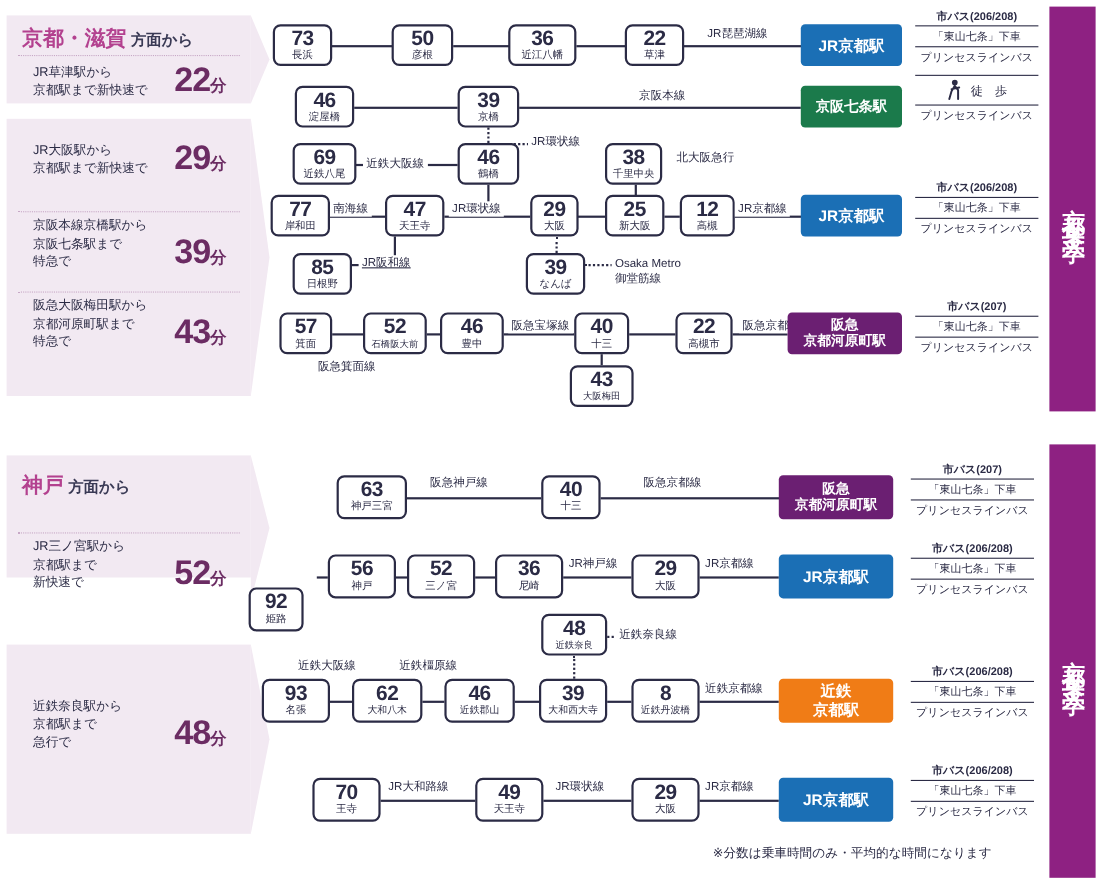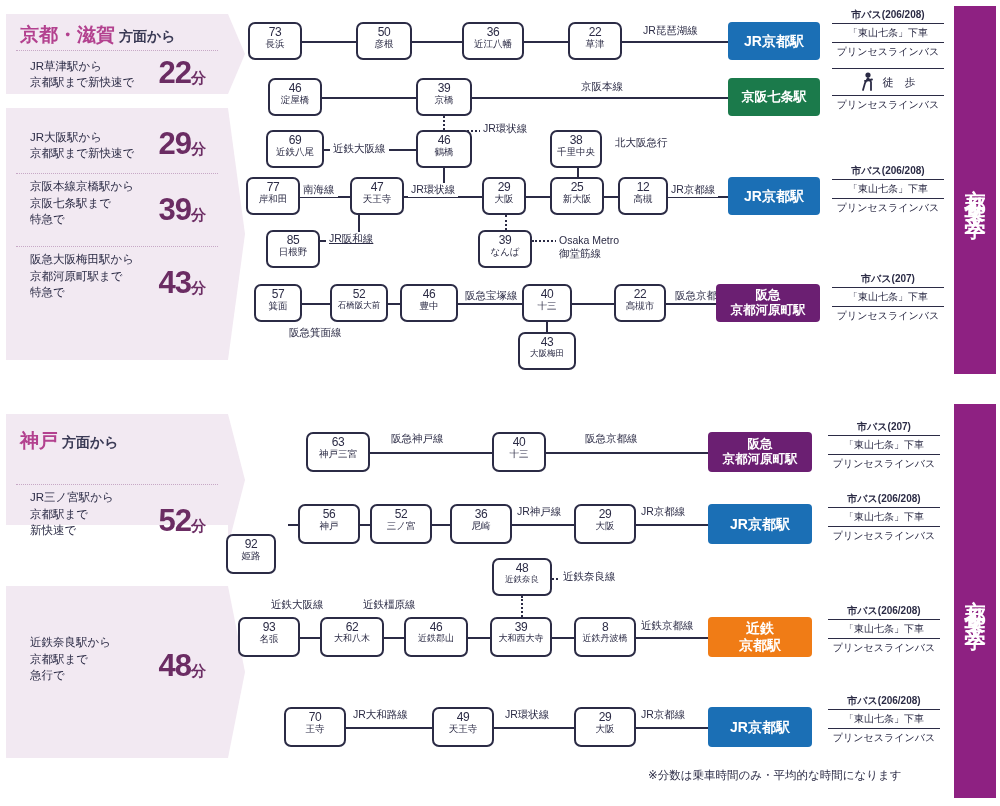--- a/index.html
+++ b/index.html
@@ -50,21 +50,21 @@
   .lb-min b{font-size:31px;color:#6b2c63;letter-spacing:-1px;}
 
   
   .st{
     position:absolute;
     background:#fff;border:2px solid #2b2b45;border-radius:7px;
     text-align:center;
     box-sizing:border-box;
     padding-top:2px;
   }
-  .st .num{font-size:12px;font-weight:400;line-height:1.05;letter-spacing:-0.5px;text-align:center;}
+  .st .num{font-size:19px;font-weight:700;line-height:1.05;letter-spacing:-0.5px;text-align:center;}
   .st .nm{font-size:9.5px;line-height:1.25;margin-top:-1px;}
 
   
   .dest{
     position:absolute;color:#fff;border-radius:4px;
     display:flex;align-items:center;justify-content:center;
     text-align:center;font-weight:700;line-height:1.2;
     box-sizing:border-box;
   }
 
@@ -109,21 +109,21 @@
     <div class="lb-min"><b>22</b><span>分</span></div>
   </div>
 </div>
 
 <div class="leftblock arrow" style="top:108px;height:252px;--h:126px;">
   <div class="lb-row" style="margin-top:14px">
     <div class="lb-desc" style="white-space:pre-line">JR大阪駅から
 京都駅まで新快速で</div>
     <div class="lb-min"><b>29</b><span>分</span></div>
   </div>
-  <div class="lb-row" style="margin-top:3px">
+  <div class="lb-row" style="margin-top:22px">
     <div class="lb-desc" style="white-space:pre-line">京阪本線京橋駅から
 京阪七条駅まで
 特急で</div>
     <div class="lb-min"><b>39</b><span>分</span></div>
   </div>
   <div class="lb-row" style="margin-top:10px">
     <div class="lb-desc" style="white-space:pre-line">阪急大阪梅田駅から
 京都河原町駅まで
 特急で</div>
     <div class="lb-min"><b>43</b><span>分</span></div>

